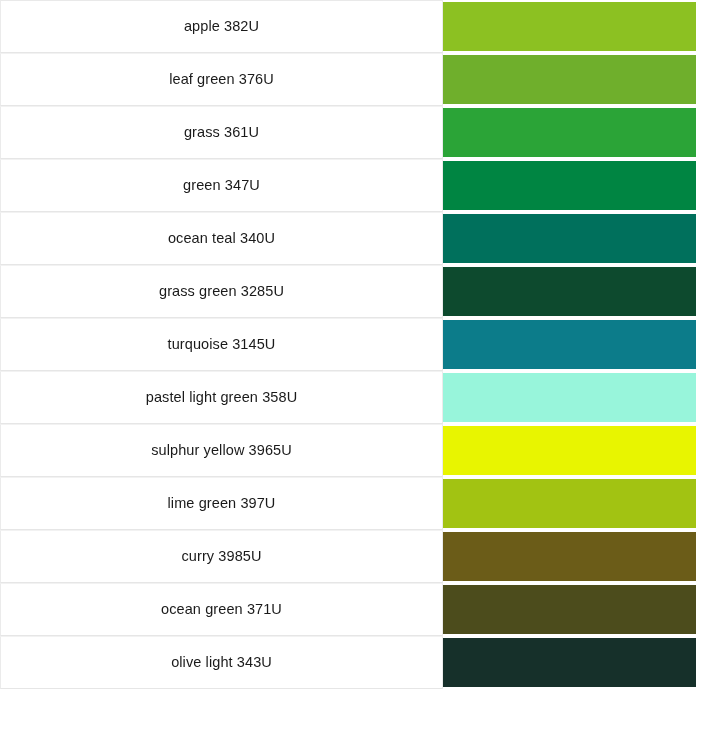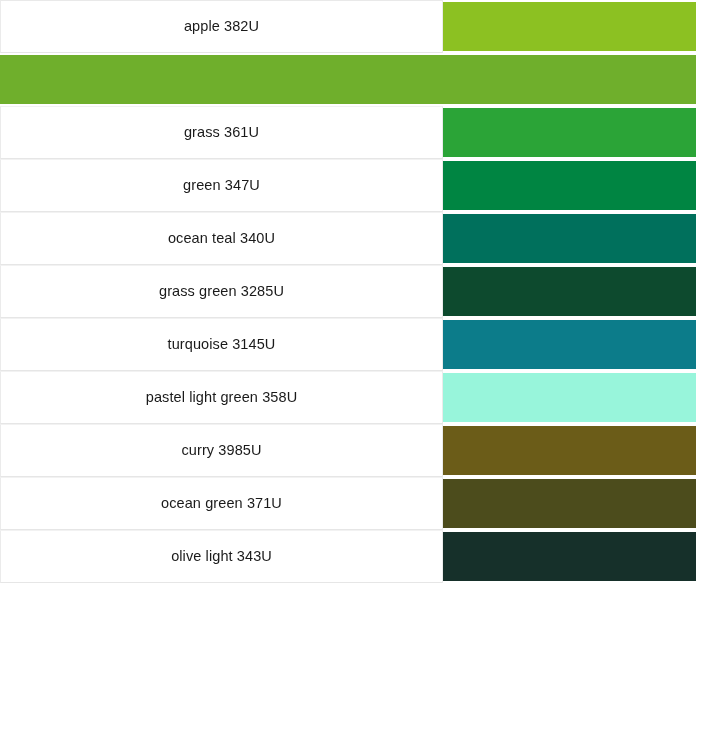--- a/index.html
+++ b/index.html
@@ -70,20 +70,23 @@
 <div id="color-table">
     <div class="swatch-row">
       <div class="name-cell">
         <span class="name-label">apple 382U</span>
       </div>
       <div class="color-cell">
         <div class="color-chip" style="background-color: rgb(140, 193, 34);"></div>
       </div>
     </div>
     <div class="swatch-row">
+      <div class="name-cell">
+        <span class="name-label">leaf green 376U</span>
+      </div>
       <div class="color-cell">
         <div class="color-chip" style="background-color: rgb(111, 175, 44);"></div>
       </div>
     </div>
     <div class="swatch-row">
       <div class="name-cell">
         <span class="name-label">grass 361U</span>
       </div>
       <div class="color-cell">
         <div class="color-chip" style="background-color: rgb(43, 164, 55);"></div>
@@ -124,20 +127,36 @@
     <div class="swatch-row">
       <div class="name-cell">
         <span class="name-label">pastel light green 358U</span>
       </div>
       <div class="color-cell">
         <div class="color-chip" style="background-color: rgb(152, 245, 219);"></div>
       </div>
     </div>
     <div class="swatch-row">
       <div class="name-cell">
+        <span class="name-label">sulphur yellow 3965U</span>
+      </div>
+      <div class="color-cell">
+        <div class="color-chip" style="background-color: rgb(232, 245, 0);"></div>
+      </div>
+    </div>
+    <div class="swatch-row">
+      <div class="name-cell">
+        <span class="name-label">lime green 397U</span>
+      </div>
+      <div class="color-cell">
+        <div class="color-chip" style="background-color: rgb(162, 195, 18);"></div>
+      </div>
+    </div>
+    <div class="swatch-row">
+      <div class="name-cell">
         <span class="name-label">curry 3985U</span>
       </div>
       <div class="color-cell">
         <div class="color-chip" style="background-color: rgb(107, 92, 24);"></div>
       </div>
     </div>
     <div class="swatch-row">
       <div class="name-cell">
         <span class="name-label">ocean green 371U</span>
       </div>

